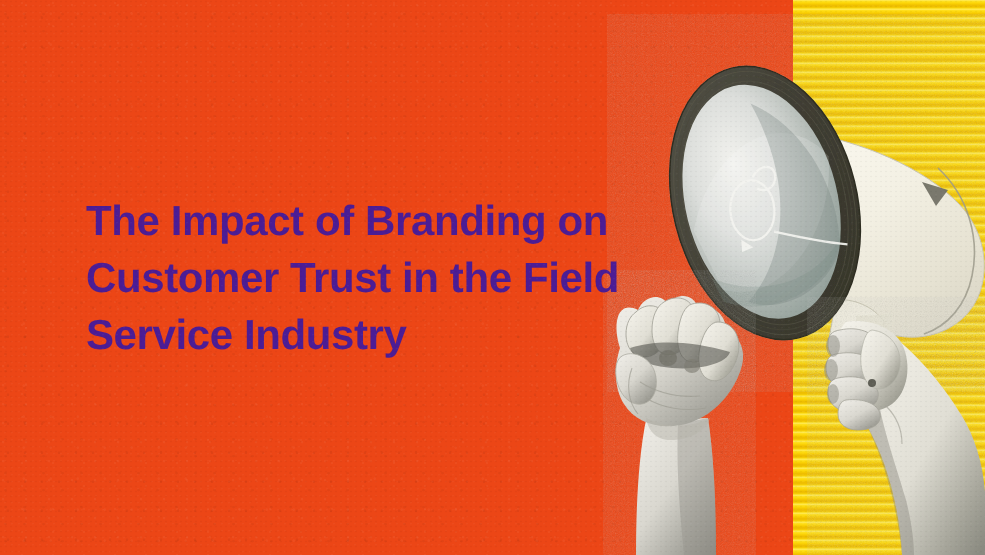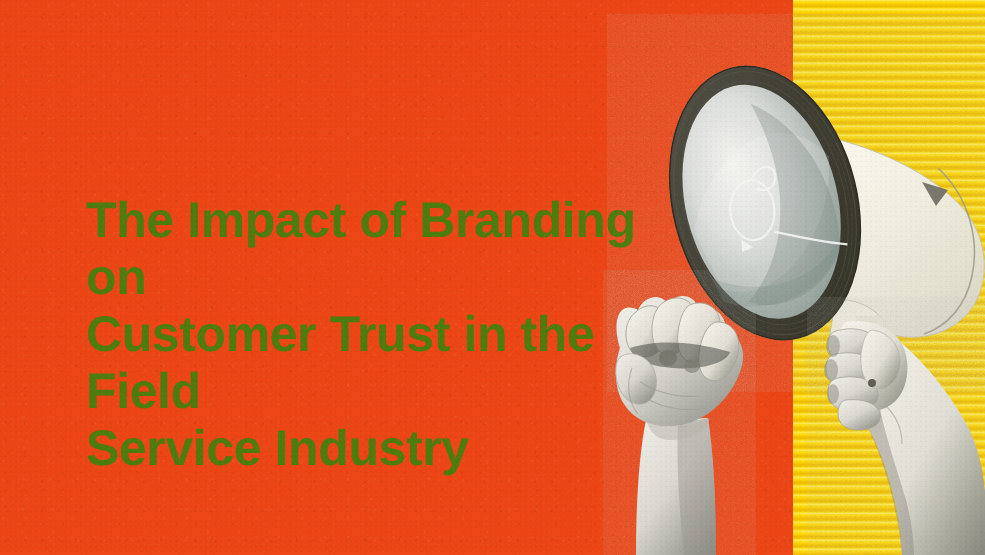--- a/index.html
+++ b/index.html
@@ -55,24 +55,24 @@
       rgba(0,0,0,0.0) 1px 9px
     );
   }
 
   
   .headline {
     position: absolute;
     left: 86px;
     top: 192px;
     width: 600px;
-    color: #4d7c0f;
+    color: #4c1d95;
     font-family: "Liberation Sans", sans-serif;
     font-weight: bold;
-    font-size: 50px;
+    font-size: 42px;
     line-height: 57px;
     letter-spacing: -0.4px;
     z-index: 40;
     white-space: pre-line;
     text-rendering: geometricPrecision;
   }
 
   
   .art {
     position: absolute;

